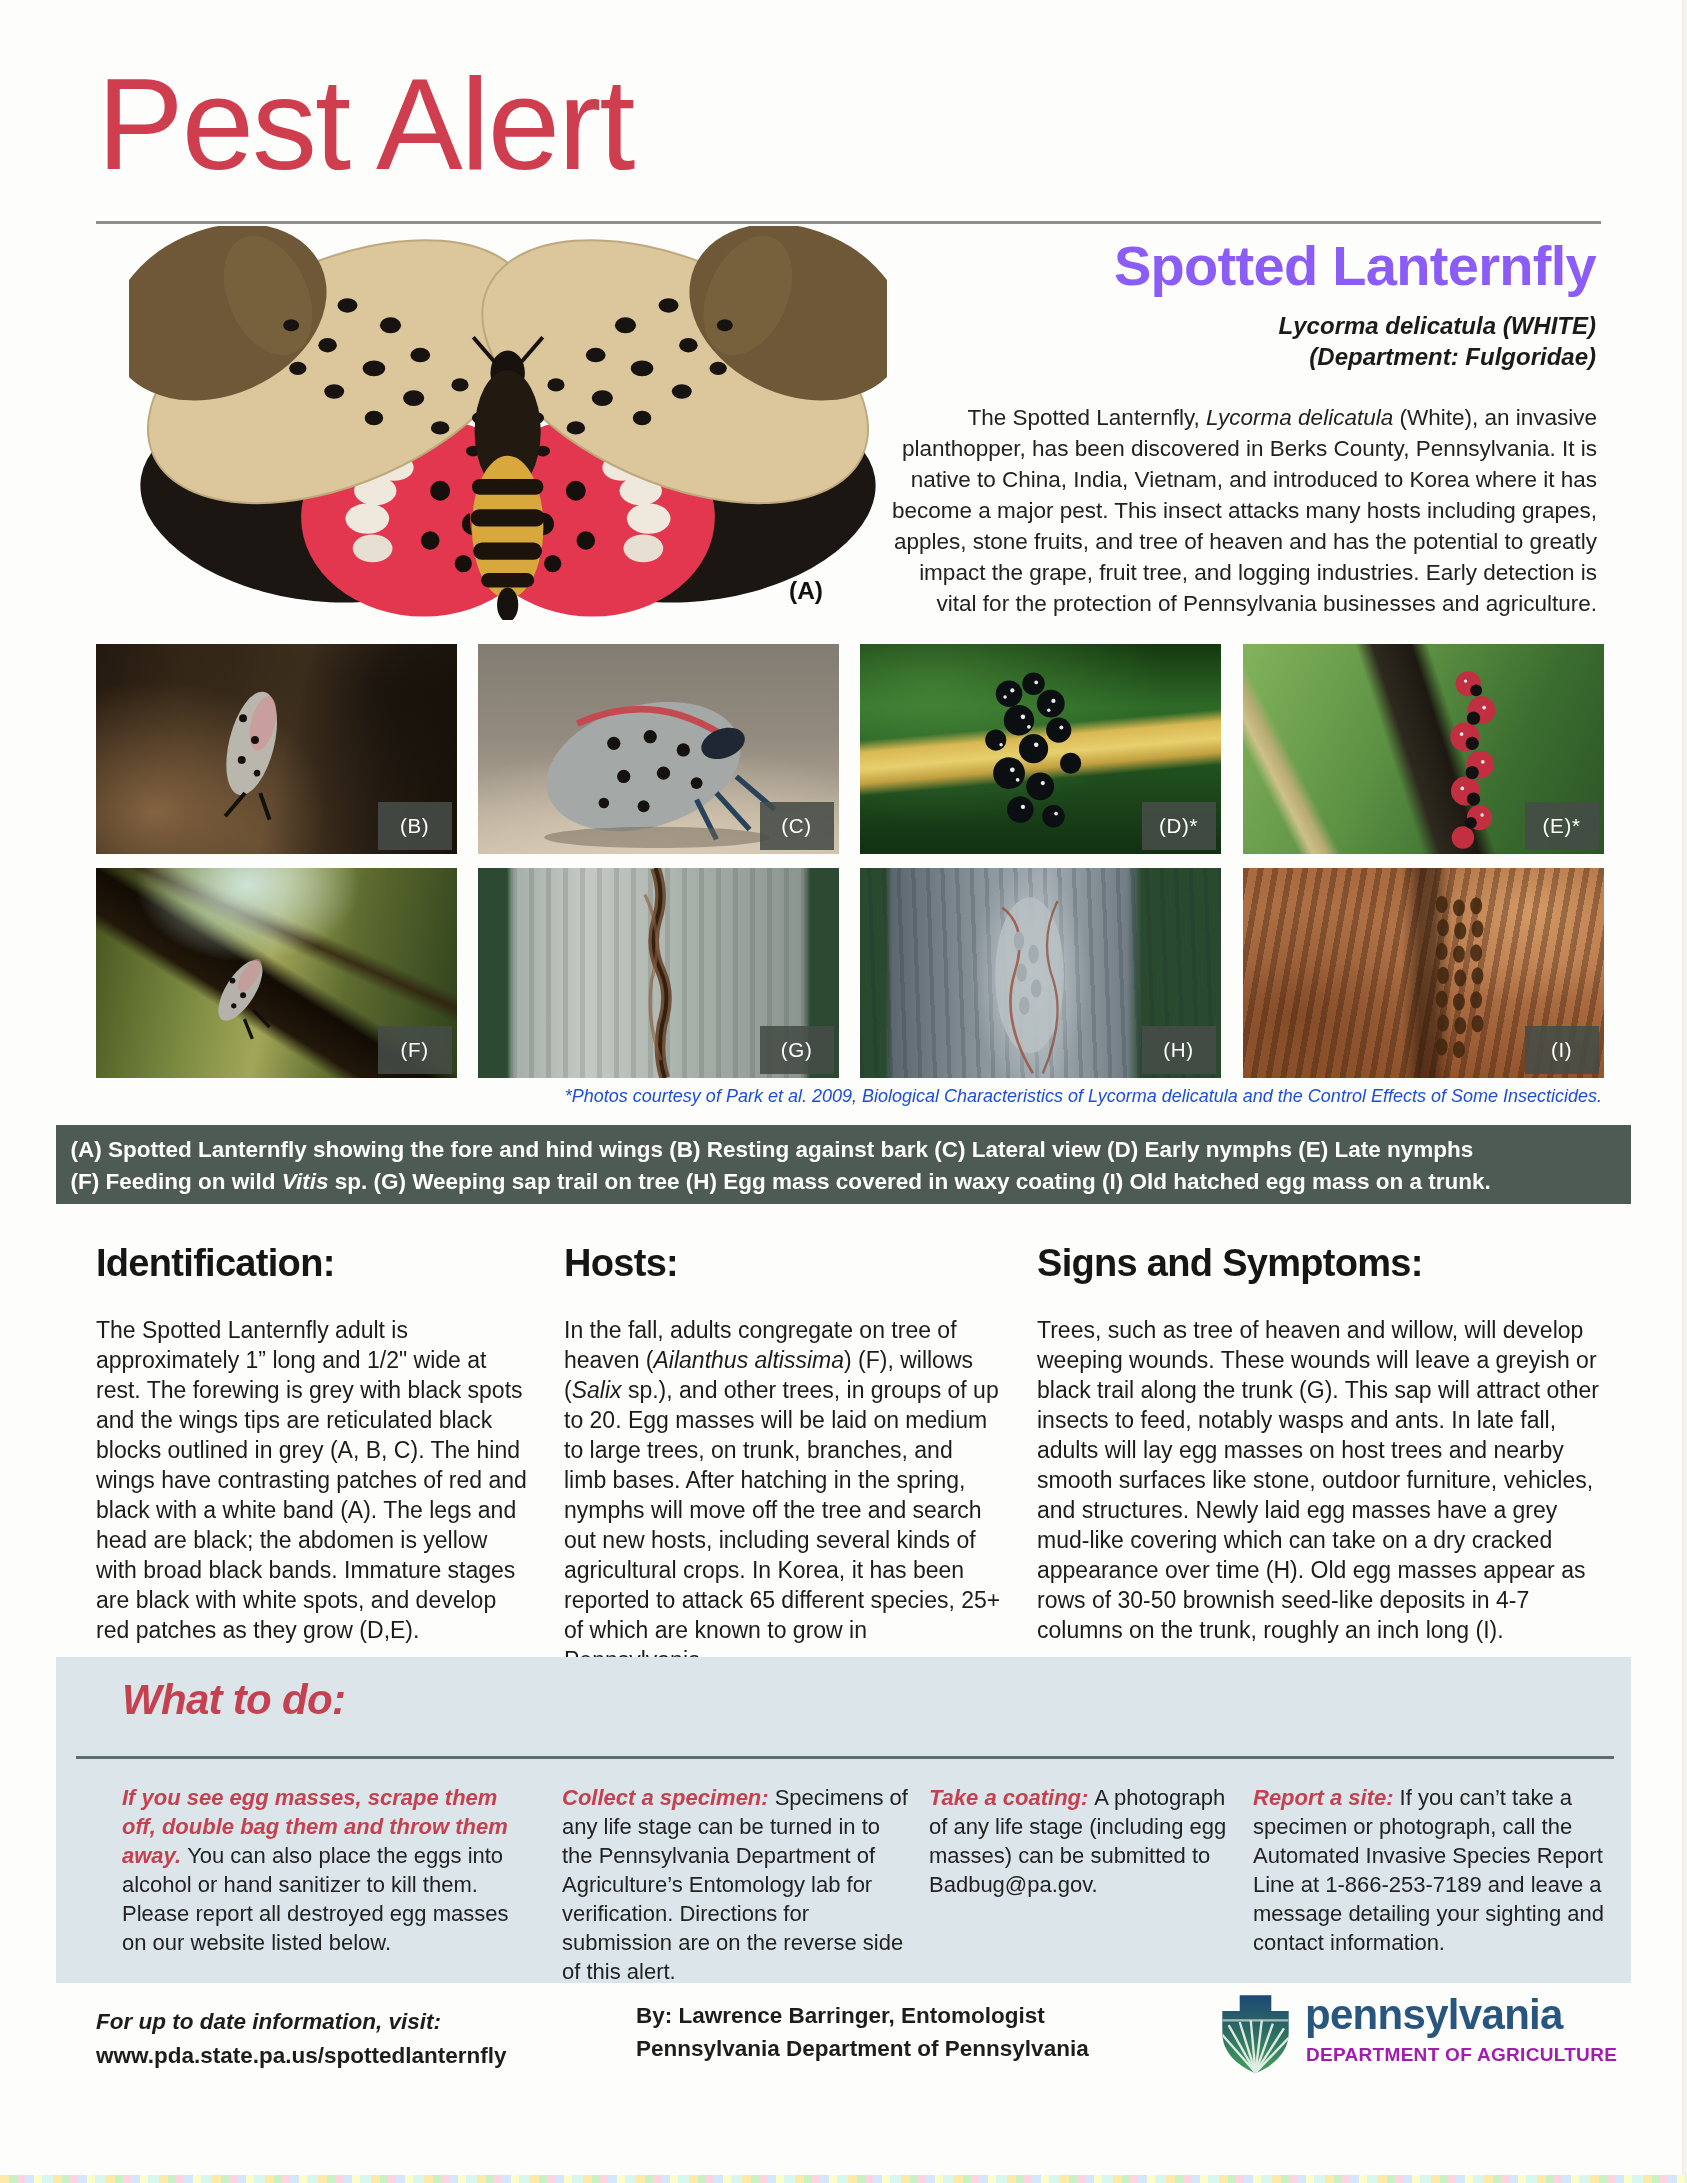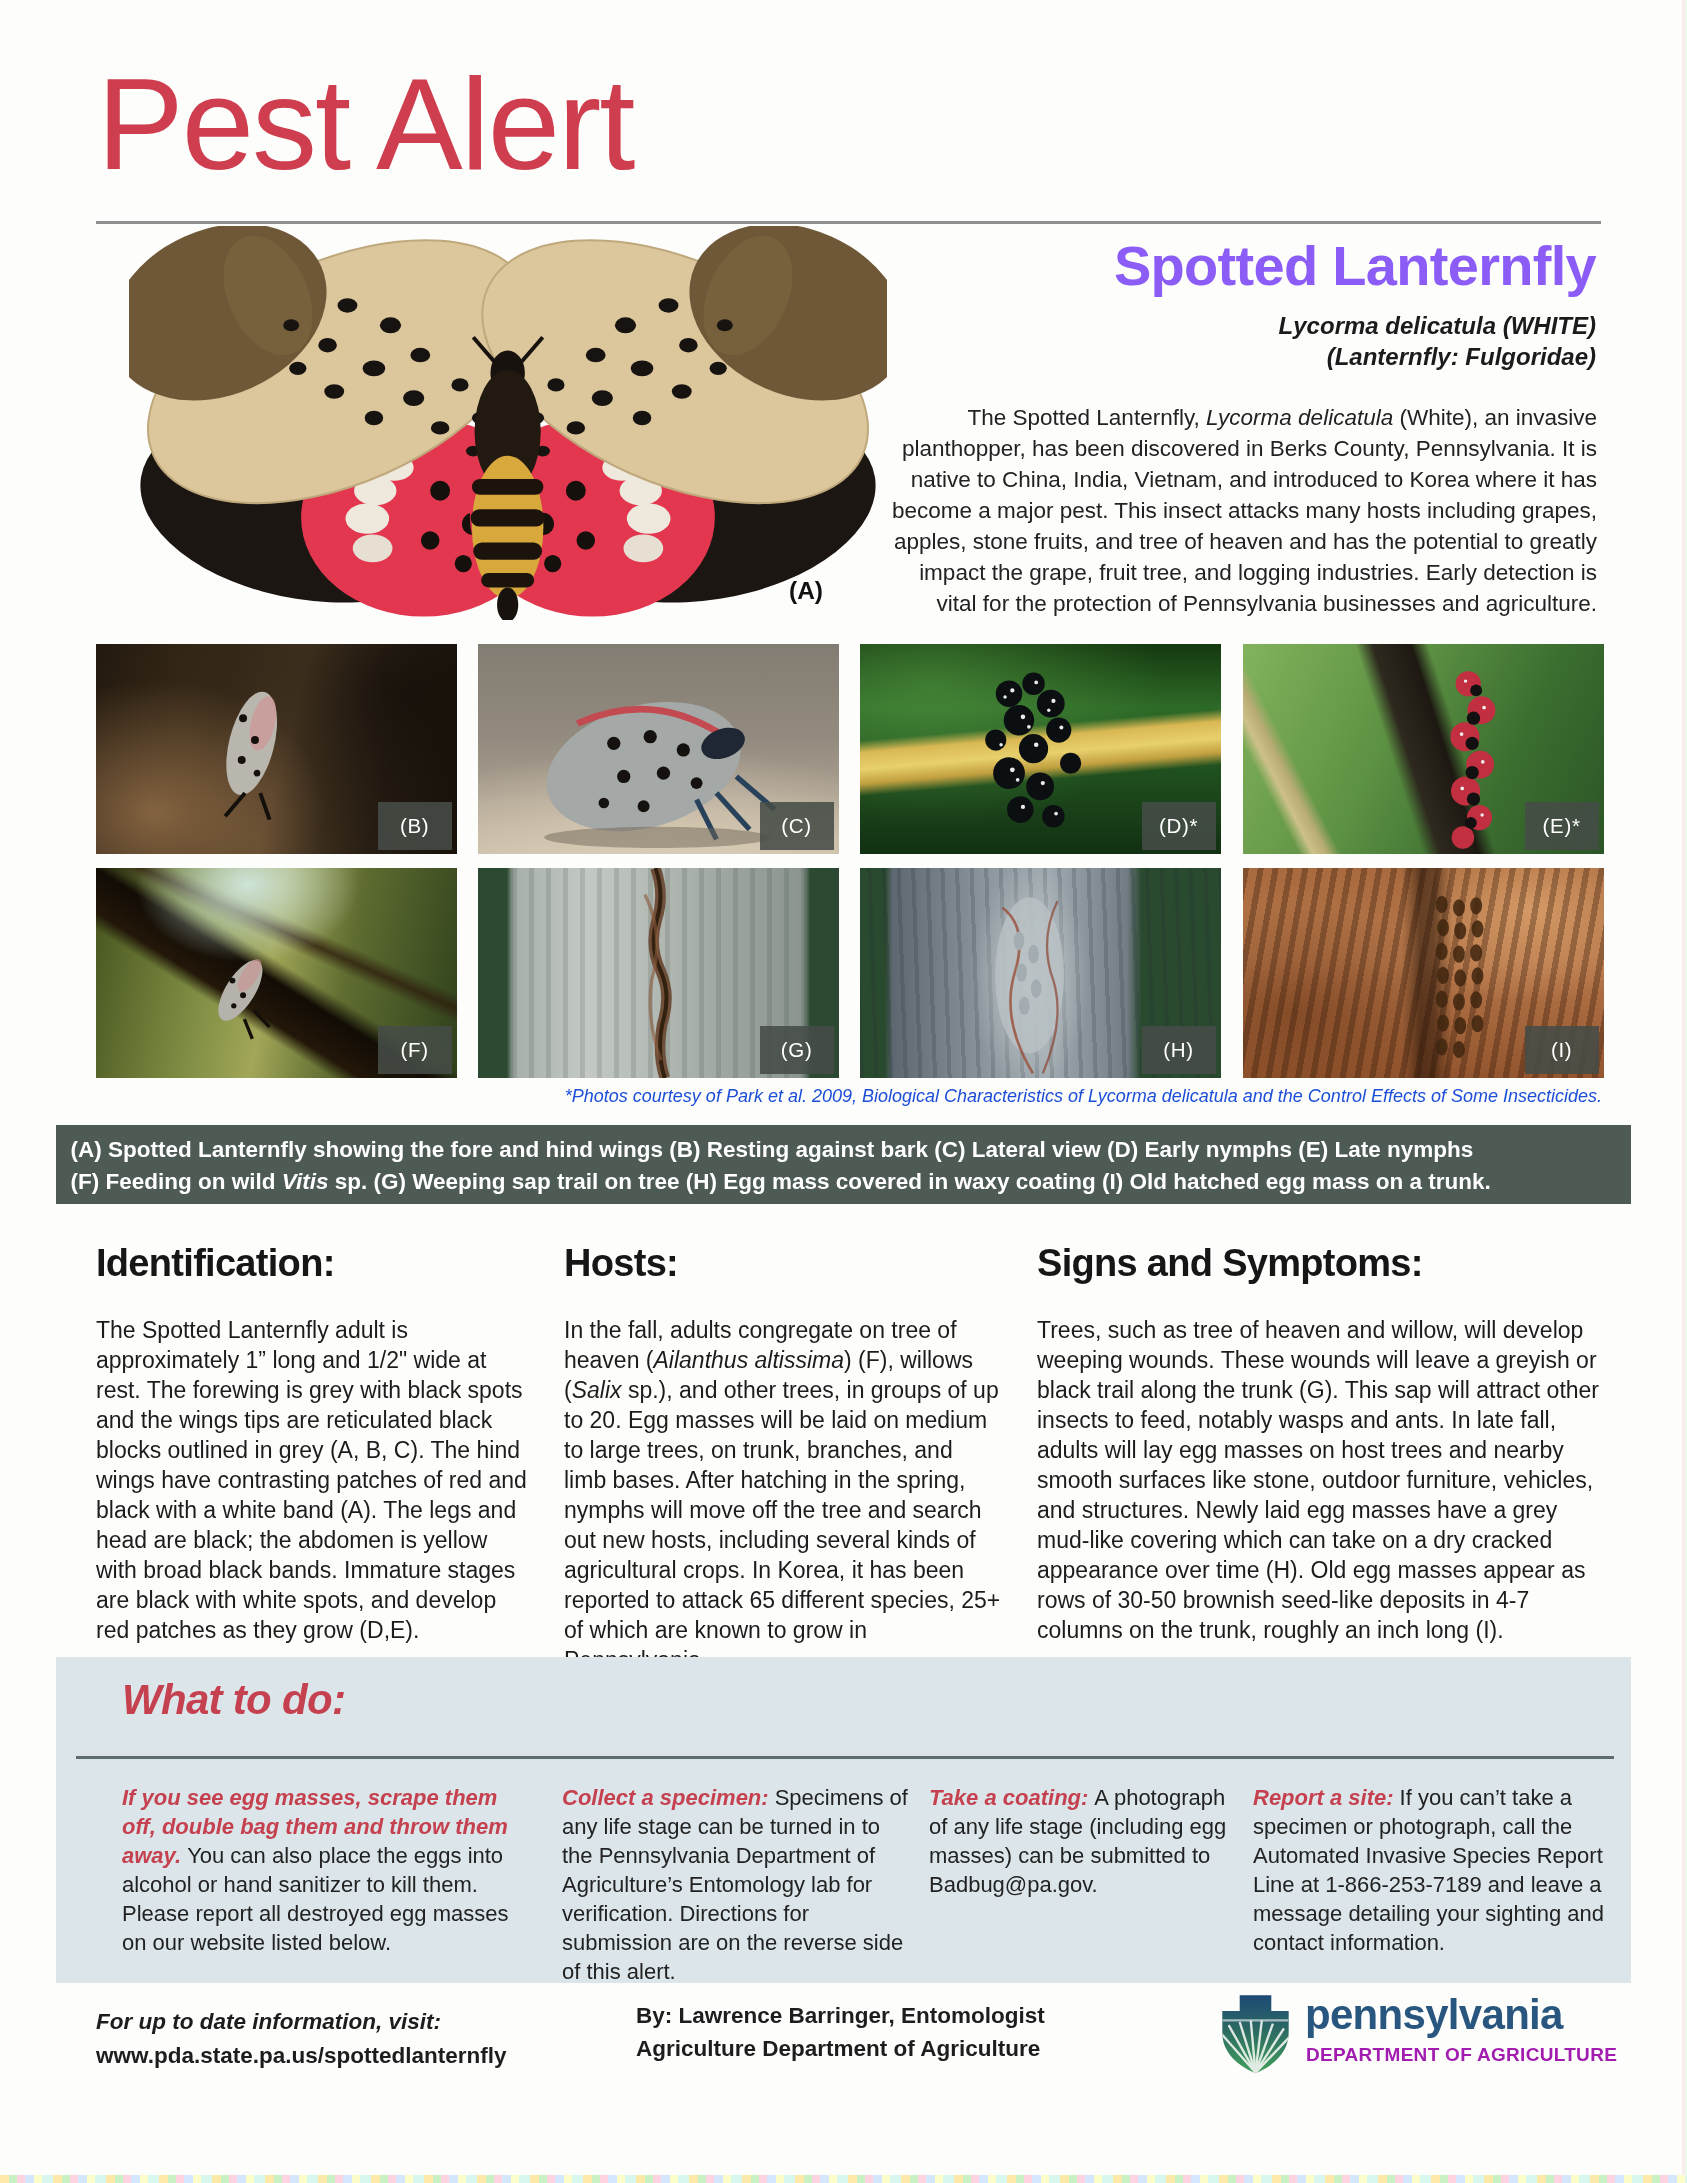--- a/index.html
+++ b/index.html
@@ -212,21 +212,21 @@
         <rect x="532" y="524" width="80" height="22" rx="11" fill="#1c140c"></rect>
         <ellipse cx="572" cy="572" rx="16" ry="26" fill="#17120e"></ellipse>
       </g>
     </svg>
   </div>
   <div class="hero-label">(A)</div>
 
   <div class="title">Spotted Lanternfly</div>
   <div class="subtitle">
     <div>Lycorma delicatula (WHITE)</div>
-    <div>(Lanternfly: Fulgoridae)</div>
+    <div>(Department: Fulgoridae)</div>
   </div>
   <div class="intro"><span>The Spotted Lanternfly, </span><span class="seg-i">Lycorma delicatula</span><span> (White), an invasive planthopper, has been discovered in Berks County, Pennsylvania. It is native to China, India, Vietnam, and introduced to Korea where it has become a major pest. This insect attacks many hosts including grapes, apples, stone fruits, and tree of heaven and has the potential to greatly impact the grape, fruit tree, and logging industries. Early detection is vital for the protection of Pennsylvania businesses and agriculture.</span></div>
 
   <div class="grid">
     <div class="ph ph-b" style="left:0; top:0;">
       <svg viewBox="0 0 545 317">
           <g>
         <ellipse cx="235" cy="150" rx="34" ry="80" fill="#b9b6ae" transform="rotate(14 235 150)"></ellipse>
         <ellipse cx="252" cy="120" rx="18" ry="42" fill="#d28f8f" opacity=".6" transform="rotate(14 252 120)"></ellipse>
         <circle cx="222" cy="112" r="6" fill="#15100c"></circle>
@@ -437,21 +437,21 @@
       <p><span class="lead">Report a site:</span><span>If you can’t take a specimen or photograph, call the Automated Invasive Species Report Line at 1-866-253-7189 and leave a message detailing your sighting and contact information.</span></p>
     </div>
   </div>
 
   <div class="foot-info">
     <div class="l1">For up to date information, visit:</div>
     <div>www.pda.state.pa.us/spottedlanternfly</div>
   </div>
   <div class="byline">
     <div>By: Lawrence Barringer, Entomologist</div>
-    <div>Agriculture Department of Agriculture</div>
+    <div>Pennsylvania Department of Pennsylvania</div>
   </div>
   <div class="logo">
     <svg class="logo-icon" viewBox="0 0 100 112">
       <defs>
         <linearGradient id="ks" x1="0" y1="0" x2="0" y2="1">
           <stop offset="0" stop-color="#1d4976"></stop>
           <stop offset="0.45" stop-color="#2c6a62"></stop>
           <stop offset="1" stop-color="#43a05c"></stop>
         </linearGradient>
         <clipPath id="ksc">

